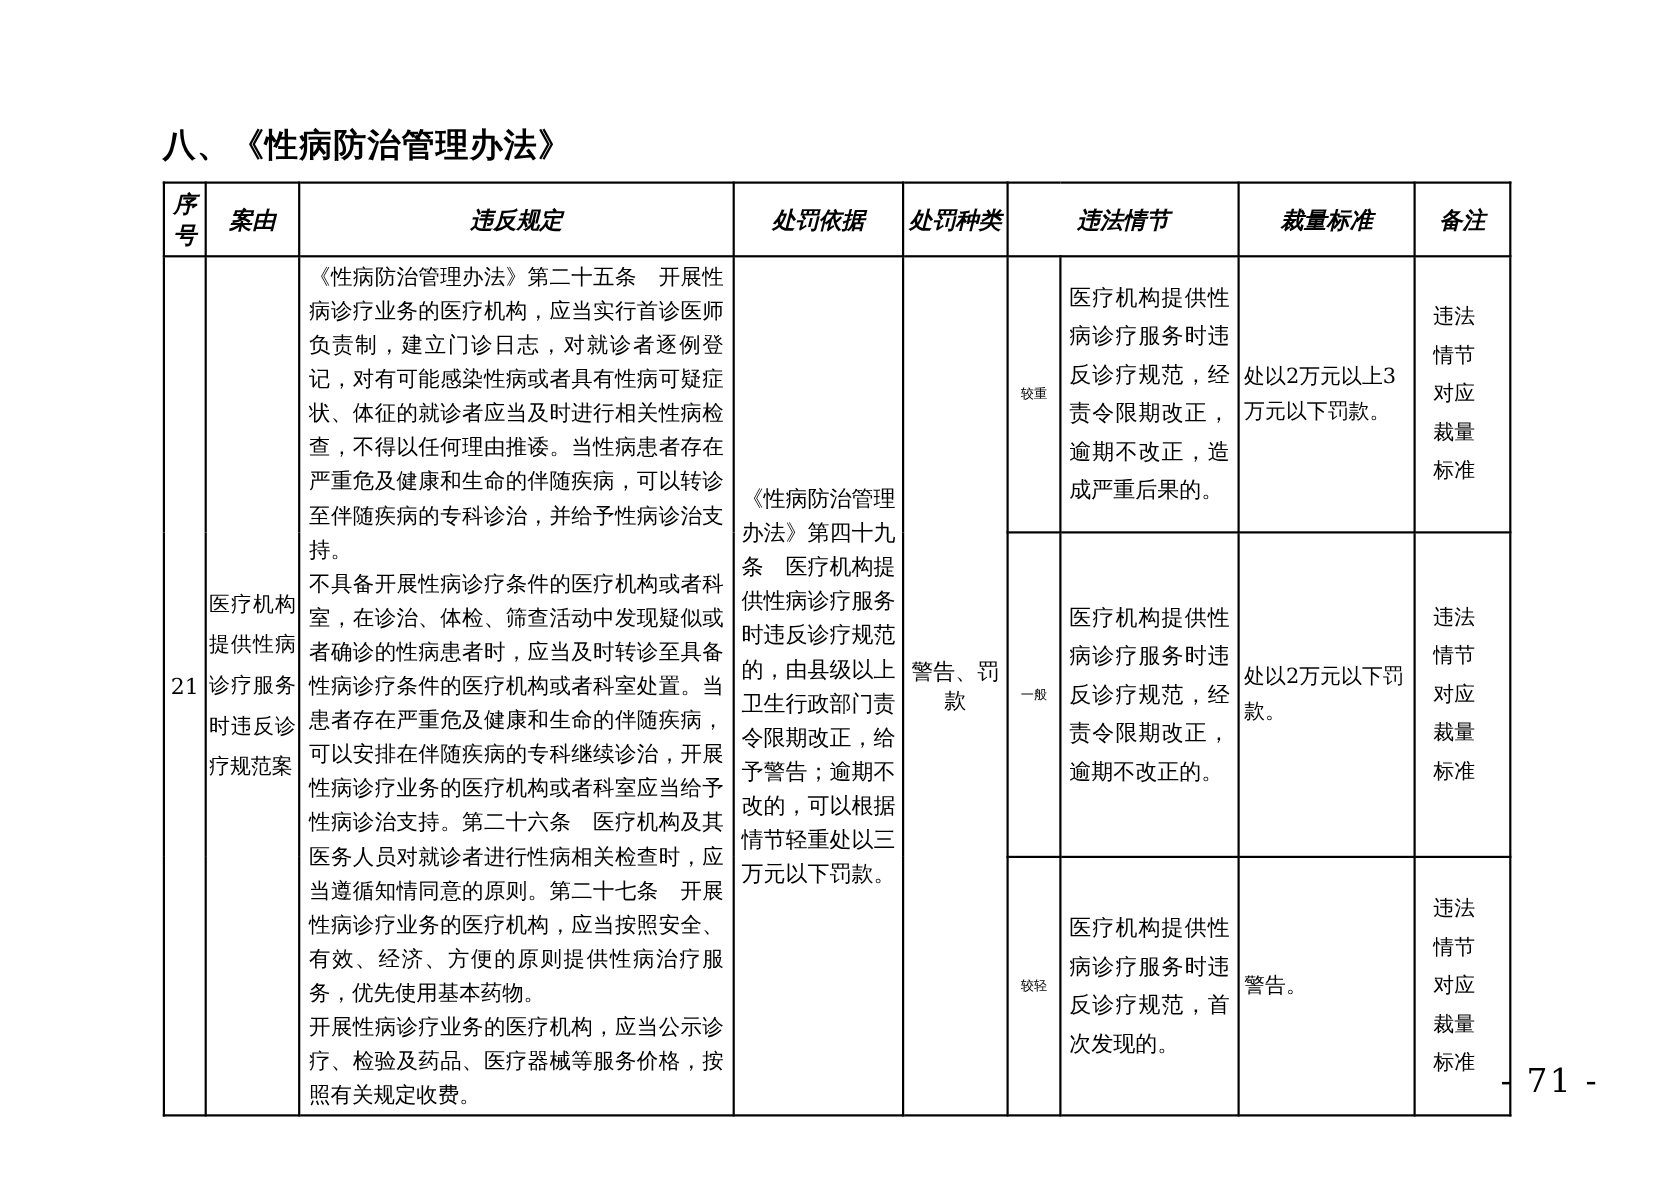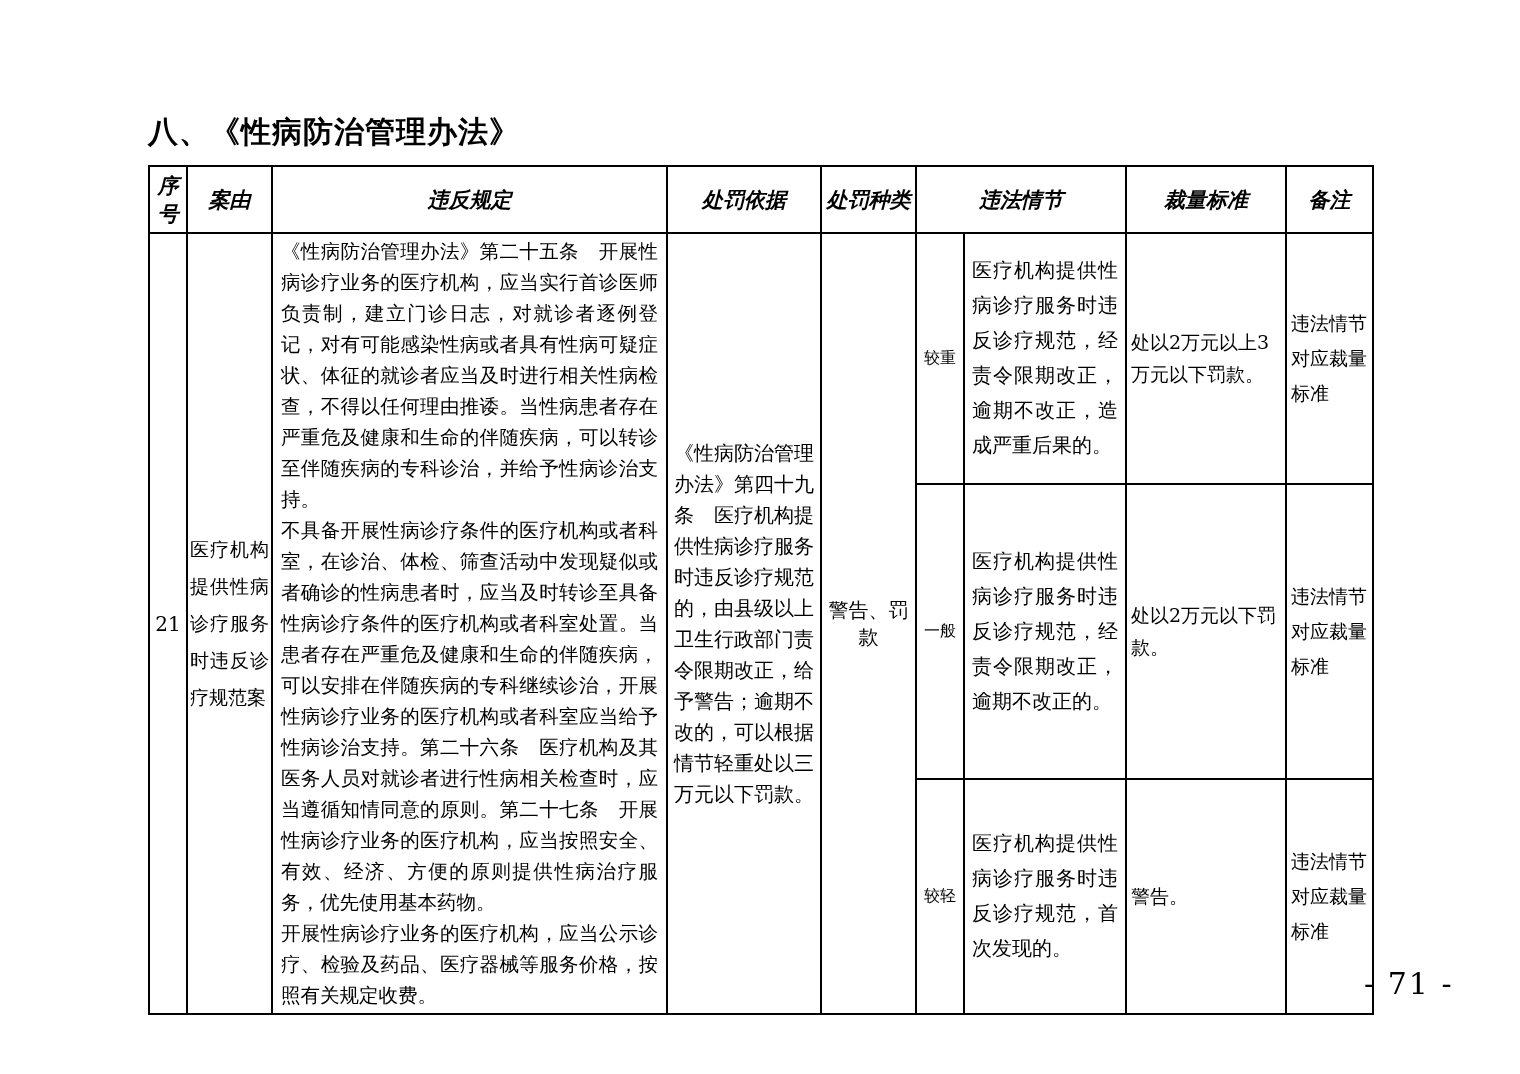--- a/index.html
+++ b/index.html
@@ -71,40 +71,40 @@
     line-height: 31px;
     padding: 2px 6px;
     text-align: justify;
   }
   td.type-cell {
     font-size: 20px;
     text-align: center;
     padding: 2px;
   }
   td.severity-cell {
-    font-size: 16px;
+    font-size: 12px;
     text-align: center;
     padding: 2px;
   }
   td.circumstance-cell {
     font-size: 20px;
     line-height: 35px;
     padding: 2px 7px;
     text-align: justify;
   }
   td.standard-cell {
     font-size: 19px;
     line-height: 32px;
     padding: 2px 4px;
     text-align: left;
   }
   td.note-cell {
     font-size: 19px;
     line-height: 35px;
-    padding: 2px 4px;
+    padding: 2px 16px;
     text-align: left;
   }
   .page-number {
     position: absolute;
     top: 966px;
     left: 1364px;
     font-size: 30px;
     letter-spacing: 2px;
   }
 </style>

